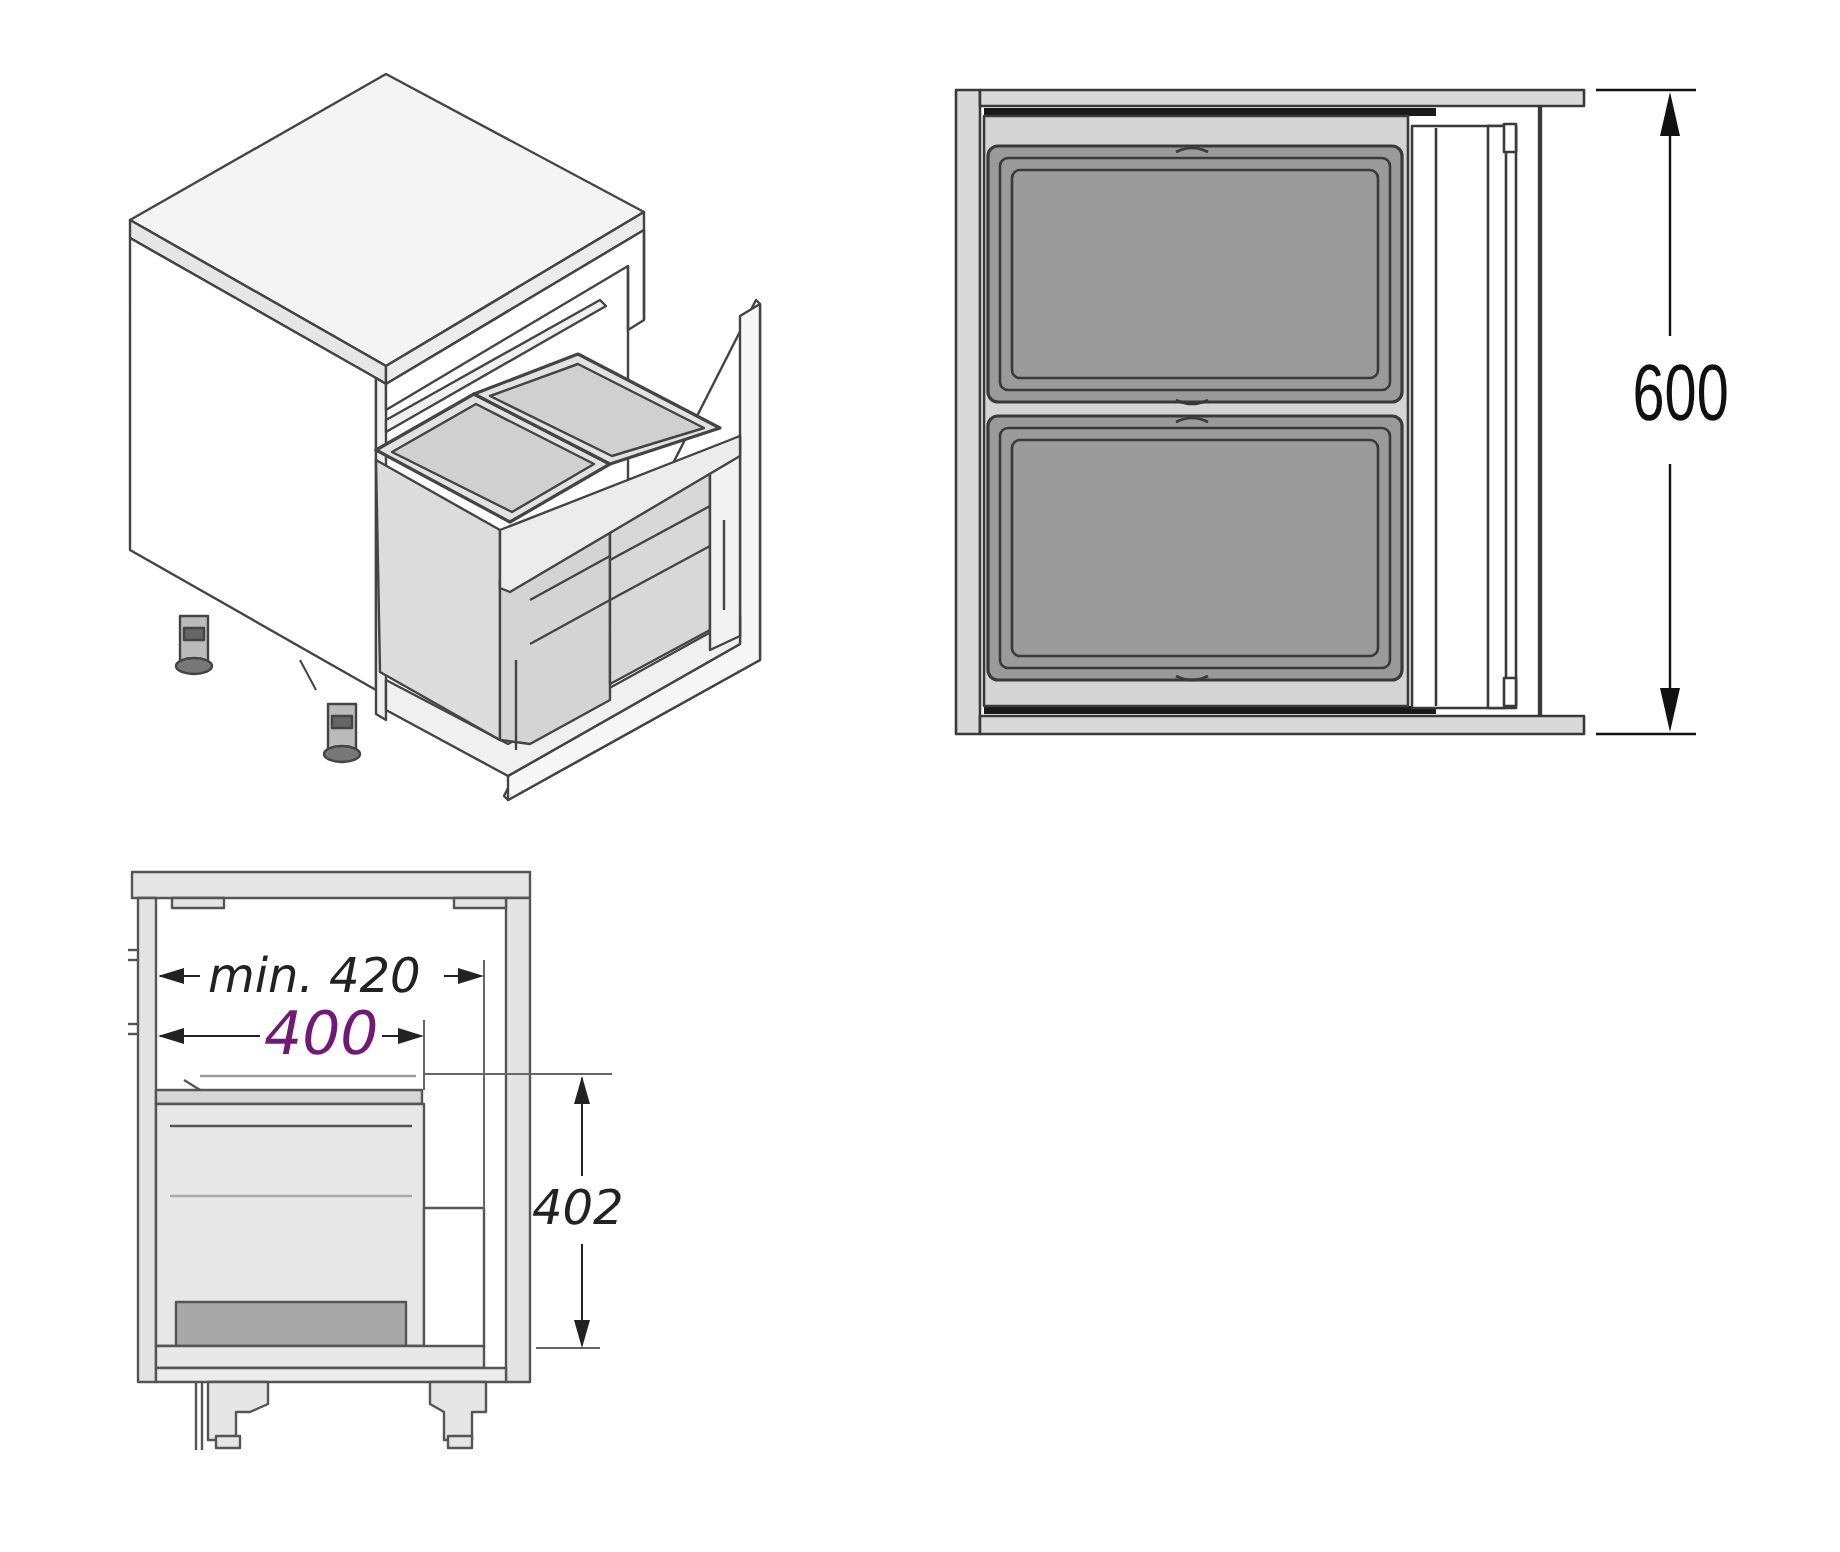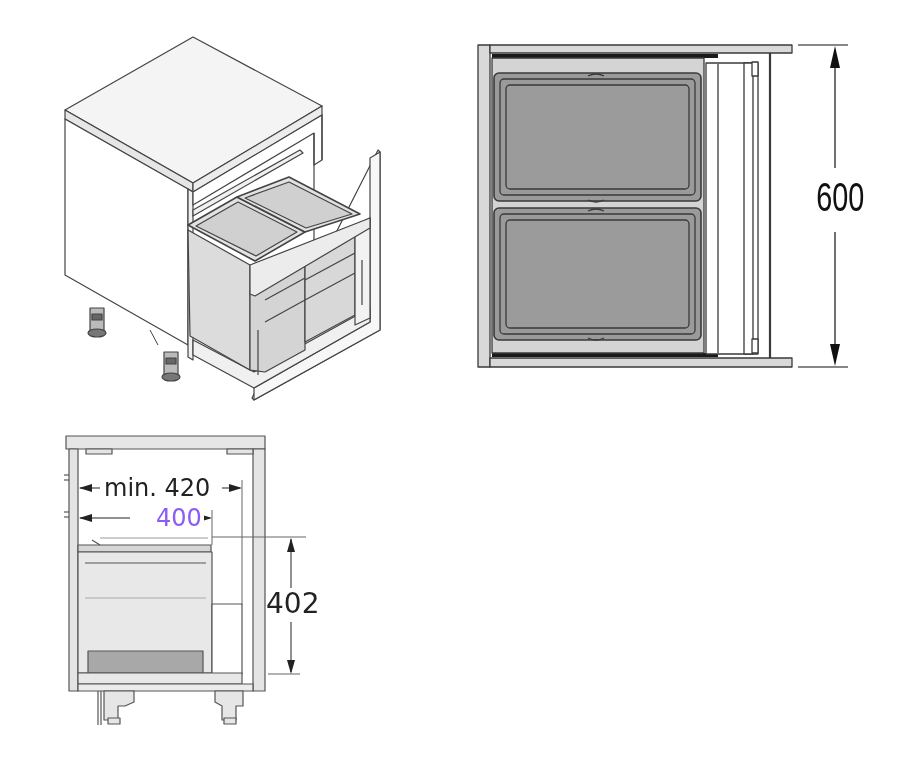--- a/index.html
+++ b/index.html
@@ -110,21 +110,21 @@
       <line x1="782" y1="367" x2="832" y2="367"></line>
       <line x1="819" y1="50" x2="819" y2="168"></line>
       <line x1="819" y1="232" x2="819" y2="362"></line>
       <polygon points="819,46 814,68 824,68" stroke="none"></polygon>
       <polygon points="819,366 814,344 824,344" stroke="none"></polygon>
     </g>
   </svg>
   <div class="dimtext-cond" style="position:absolute; left:338px; top:138px; width:52px; font-size:40px; line-height:48px; color:#111; text-align:center; transform:scaleX(0.72); transform-origin:center;">600</div>
 </div>
 
-<div class="view" style="left:60px; top:430px; width:290px; height:300px;">
+<div class="view" style="left:60px; top:430px; width:290px; height:300px;font-style:italic;">
   <svg width="290" height="300" viewBox="60 430 290 300">
     <g stroke="#555" stroke-width="1.2" stroke-linejoin="round">
 
       <rect x="66" y="436" width="199" height="13" fill="#e6e6e6"></rect>
 
       <rect x="69" y="449" width="9" height="242" fill="#e4e4e4"></rect>
 
       <rect x="253" y="449" width="12" height="242" fill="#e4e4e4"></rect>
 
       <rect x="86" y="449" width="26" height="5" fill="#e4e4e4"></rect>
@@ -177,15 +177,15 @@
 
       <line x1="212" y1="537" x2="306" y2="537" stroke="#666"></line>
       <line x1="268" y1="674" x2="300" y2="674" stroke="#666"></line>
       <line x1="291" y1="539" x2="291" y2="588"></line>
       <line x1="291" y1="622" x2="291" y2="672"></line>
       <polygon points="291,538 287,552 295,552" stroke="none"></polygon>
       <polygon points="291,674 287,660 295,660" stroke="none"></polygon>
     </g>
   </svg>
   <div class="dimtext" style="position:absolute; left:42px; top:44px; font-size:24px; line-height:28px; color:#222; background:#fff; padding:0 2px;">min. 420</div>
-  <div class="dimtext" style="position:absolute; left:70px; top:74px; font-size:24px; line-height:28px; color:#8b5cf6; background:#fff; padding:0 2px;margin-left:24px;">400</div>
-  <div class="dimtext" style="position:absolute; left:206px; top:160px; font-size:28px; line-height:28px; color:#222; background:#fff;">402</div>
+  <div class="dimtext" style="position:absolute; left:70px; top:74px; font-size:30px; line-height:28px; color:#701a75; background:#fff; padding:0 2px;">400</div>
+  <div class="dimtext" style="position:absolute; left:206px; top:160px; font-size:24px; line-height:28px; color:#222; background:#fff;">402</div>
 </div>
 
 </body></html>

